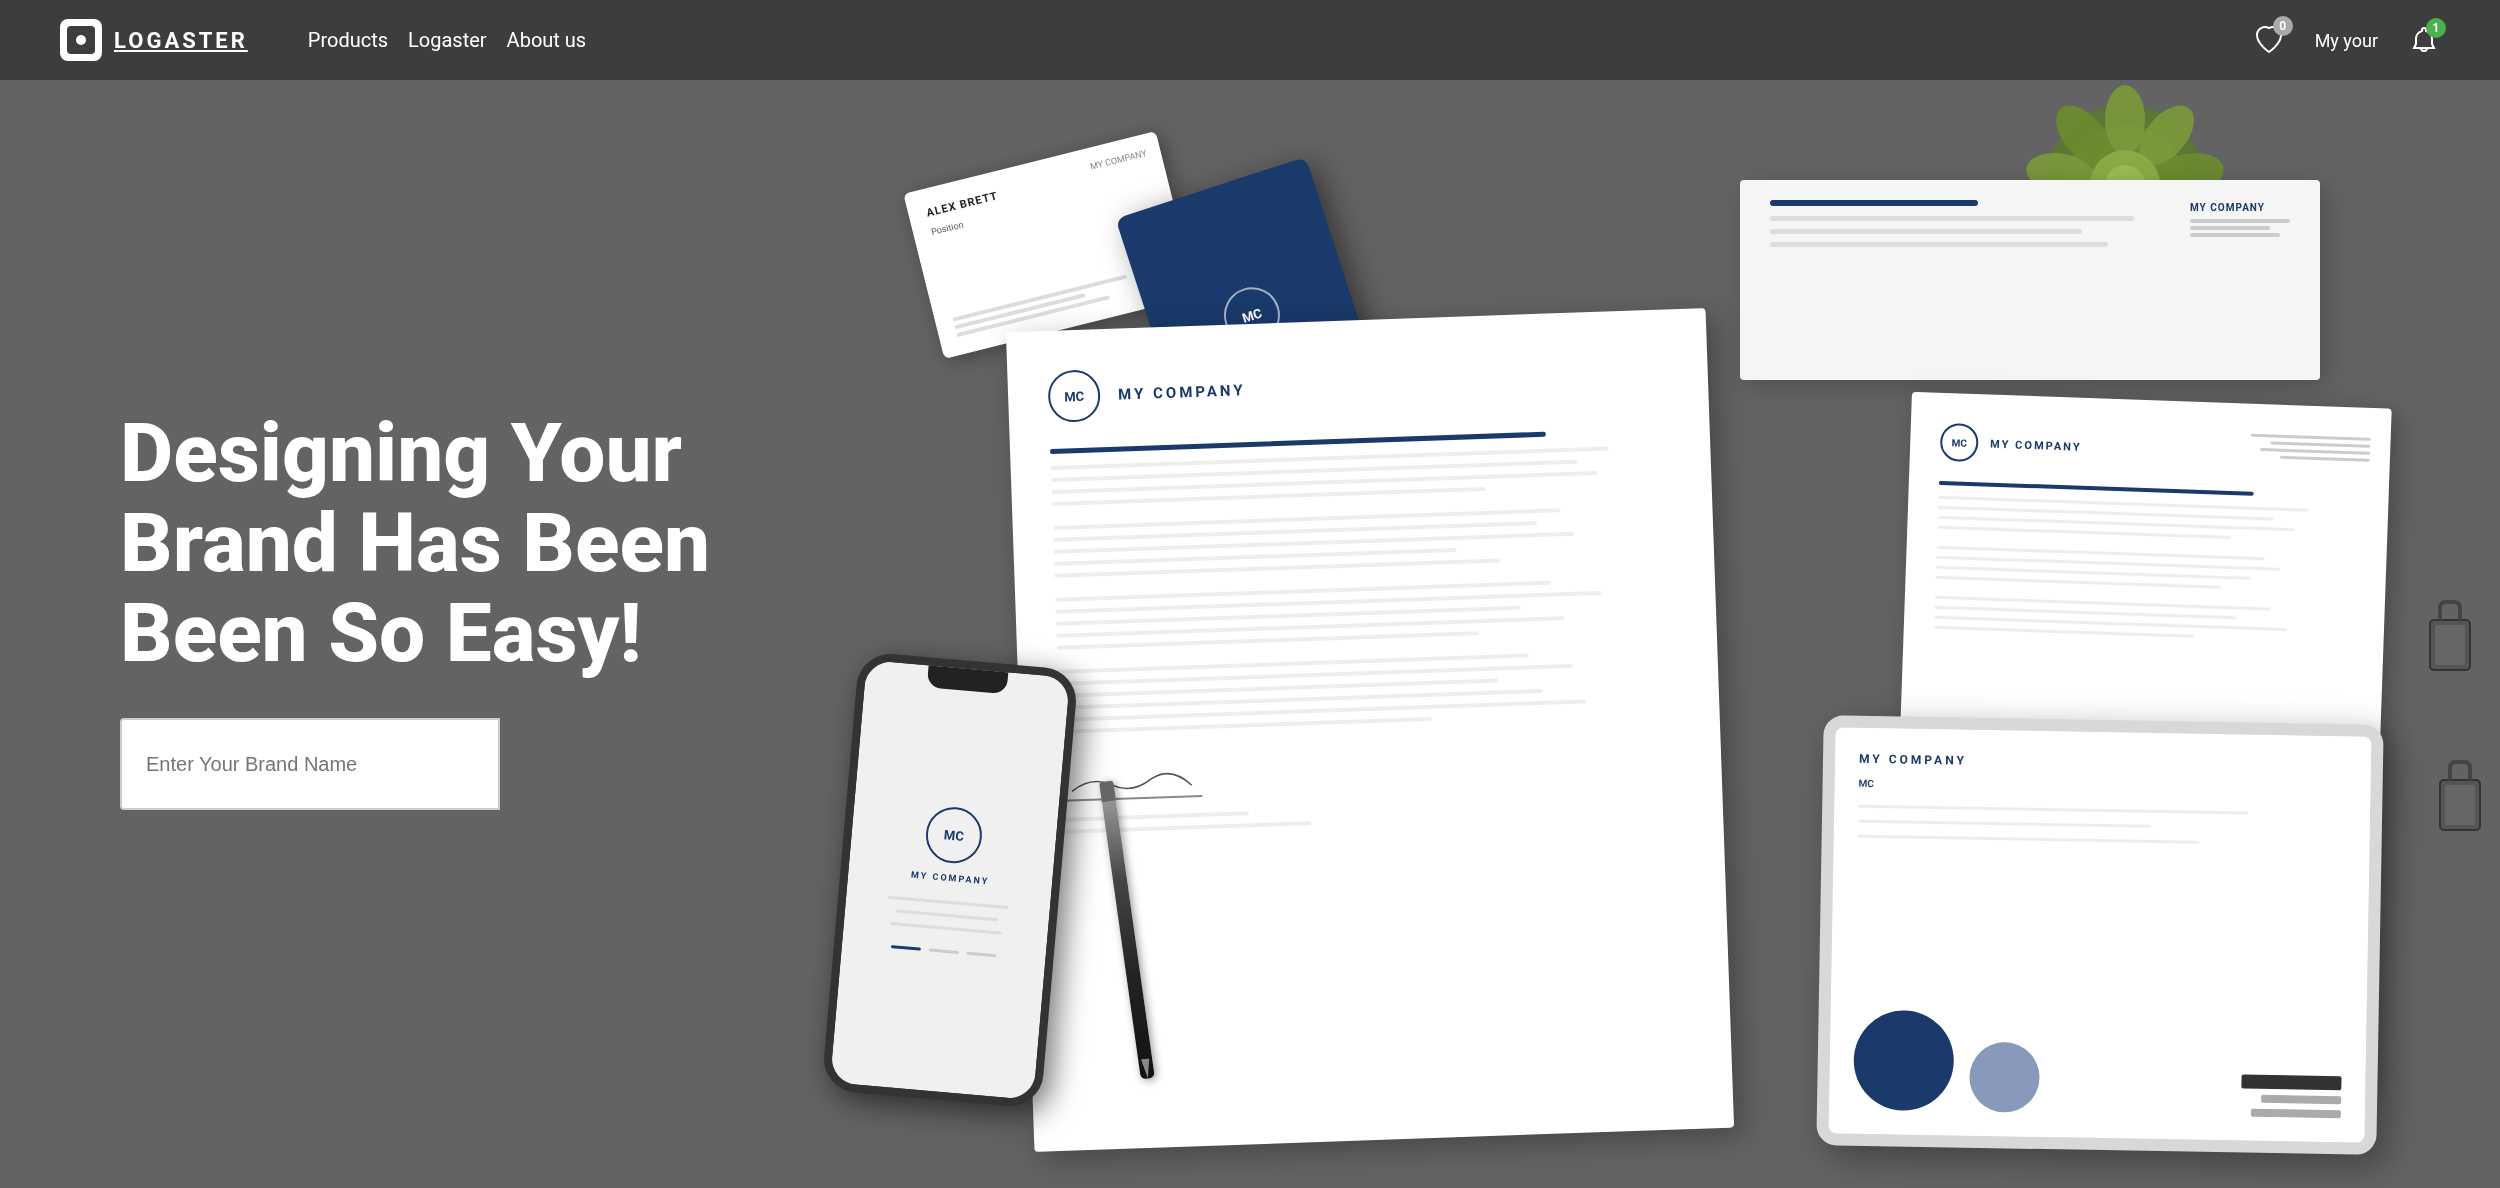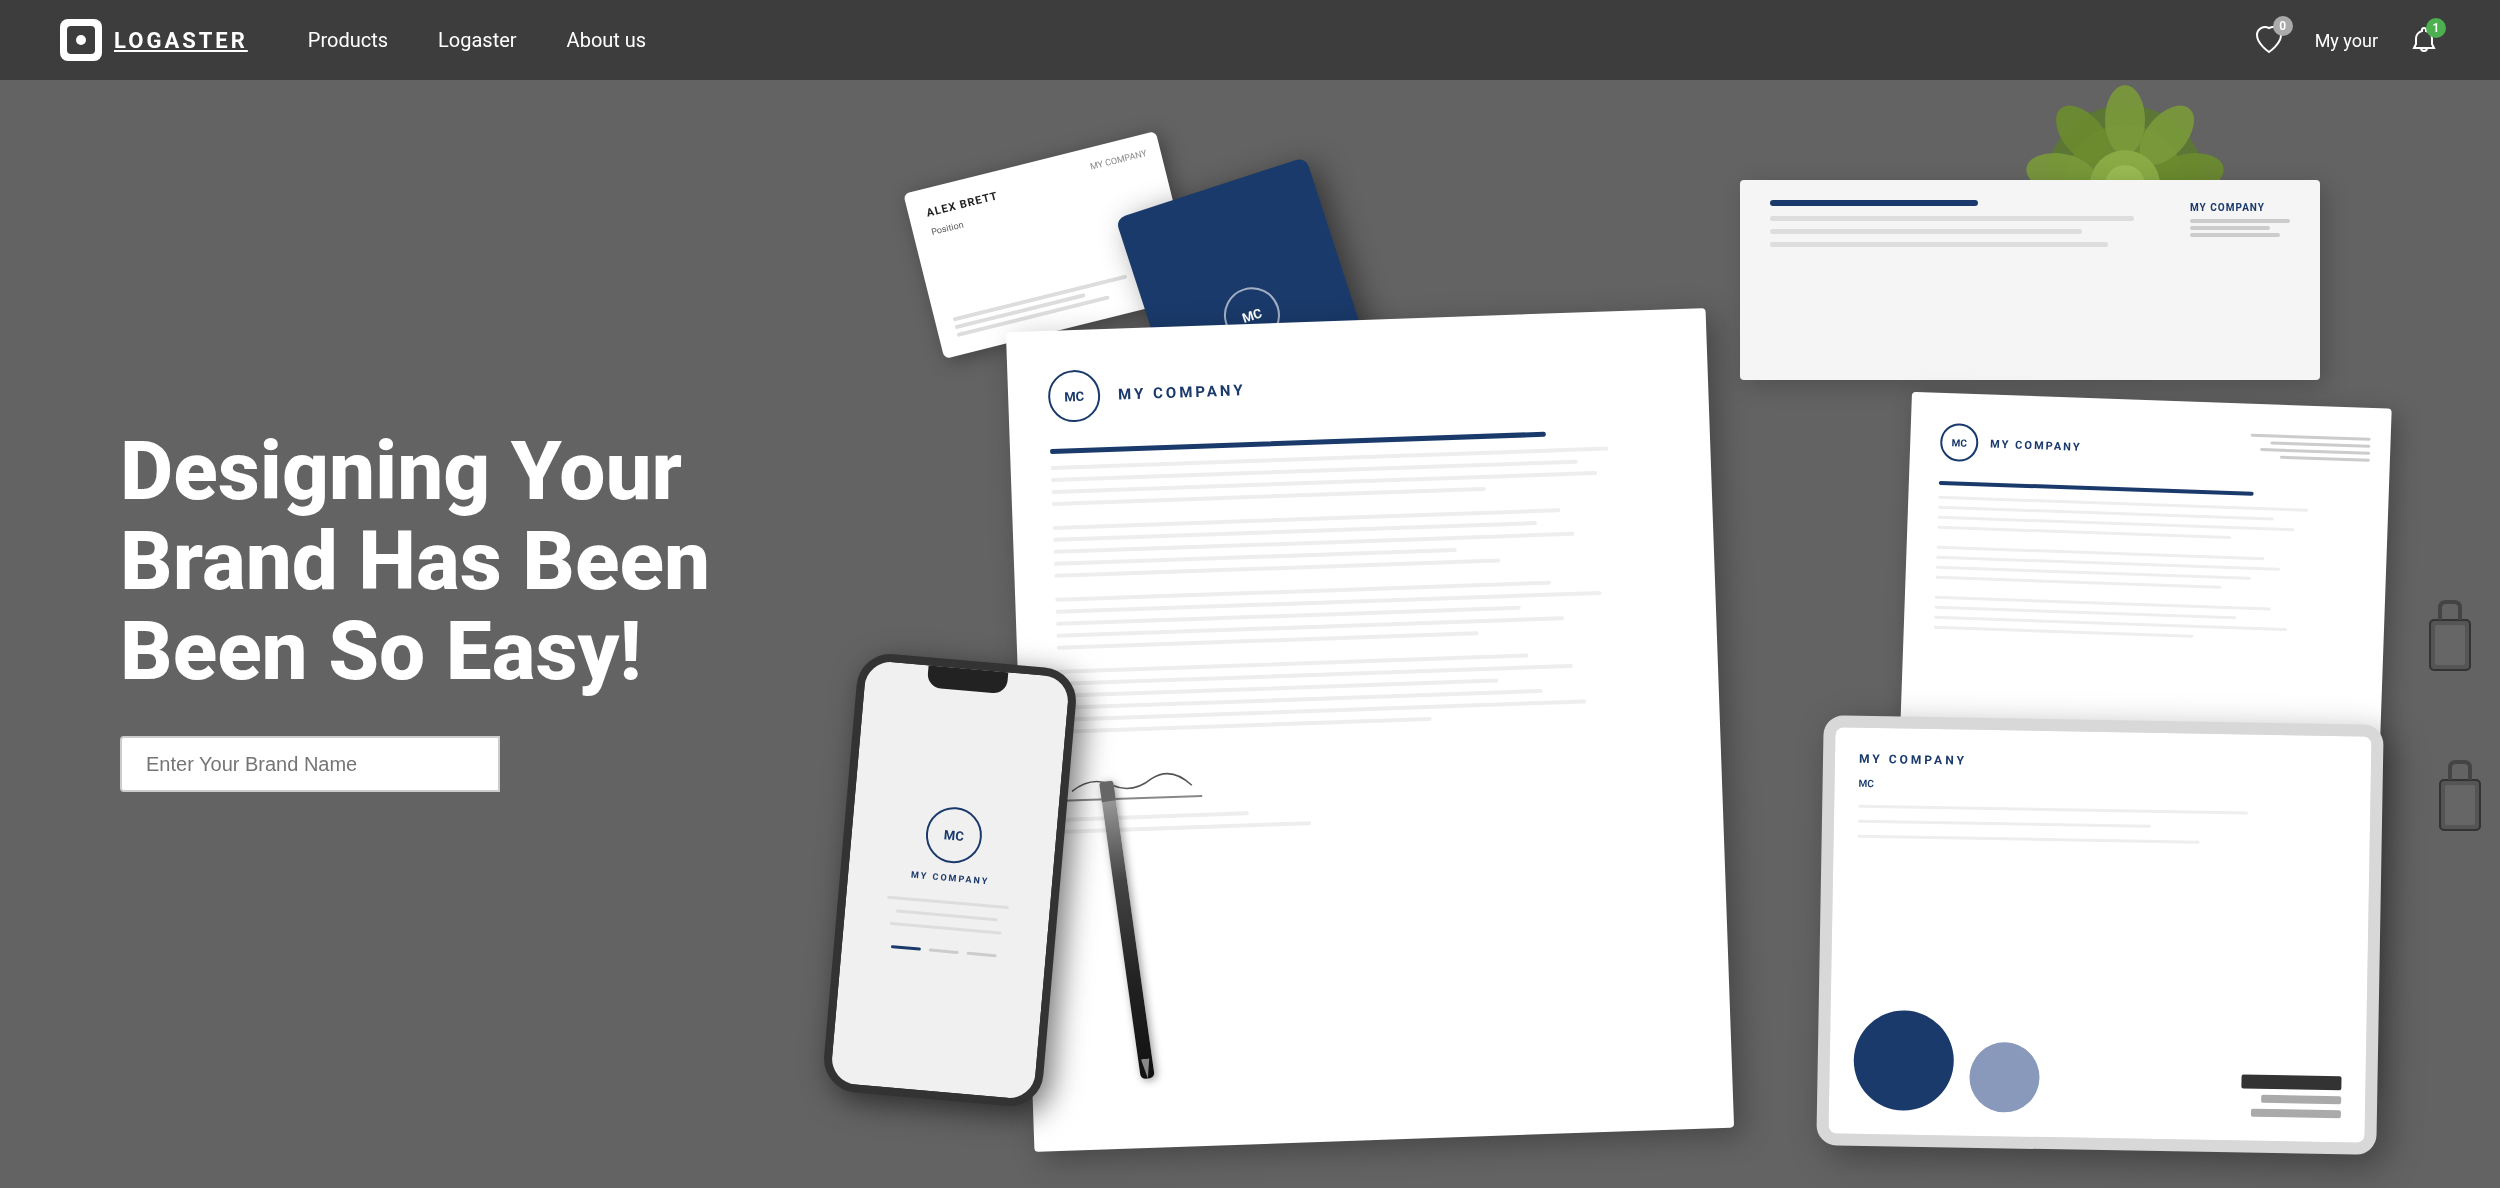--- a/index.html
+++ b/index.html
@@ -64,21 +64,21 @@
       font-size: 22px;
       font-weight: 700;
       letter-spacing: 3px;
       text-transform: uppercase;
       text-decoration: underline;
     }
 
     .nav-links {
       display: flex;
       align-items: center;
-      gap: 50px;
+      gap: 20px;
       flex: 1;
     }
 
     .nav-link {
       color: white;
       font-size: 20px;
       font-weight: 400;
       text-decoration: none;
       cursor: pointer;
     }
@@ -186,21 +186,21 @@
     }
 
     .hero-form {
       display: flex;
       gap: 0;
       margin-bottom: 50px;
     }
 
     .brand-input {
       width: 380px;
-      height: 56px;
+      height: 92px;
       border: 2px solid #ccc;
       background: white;
       font-size: 20px;
       padding: 0 24px;
       outline: none;
       border-radius: 4px 0 0 4px;
       color: #999;
     }
 
     .start-btn {

